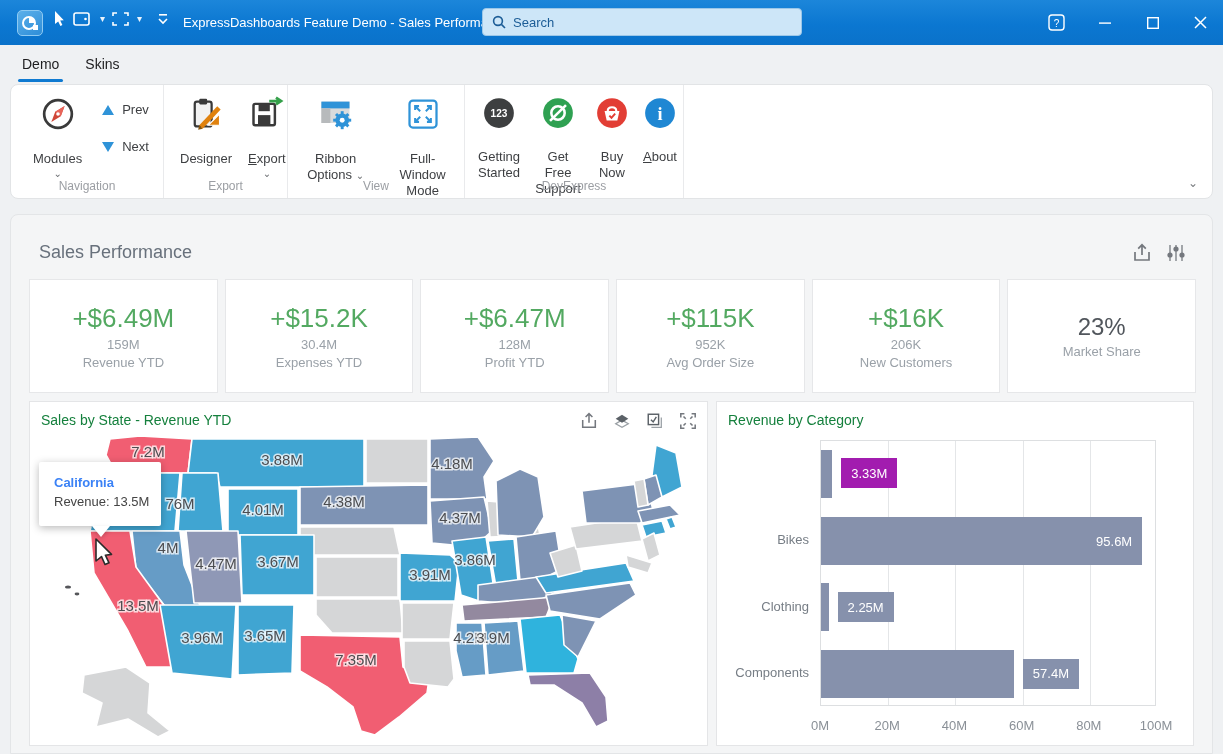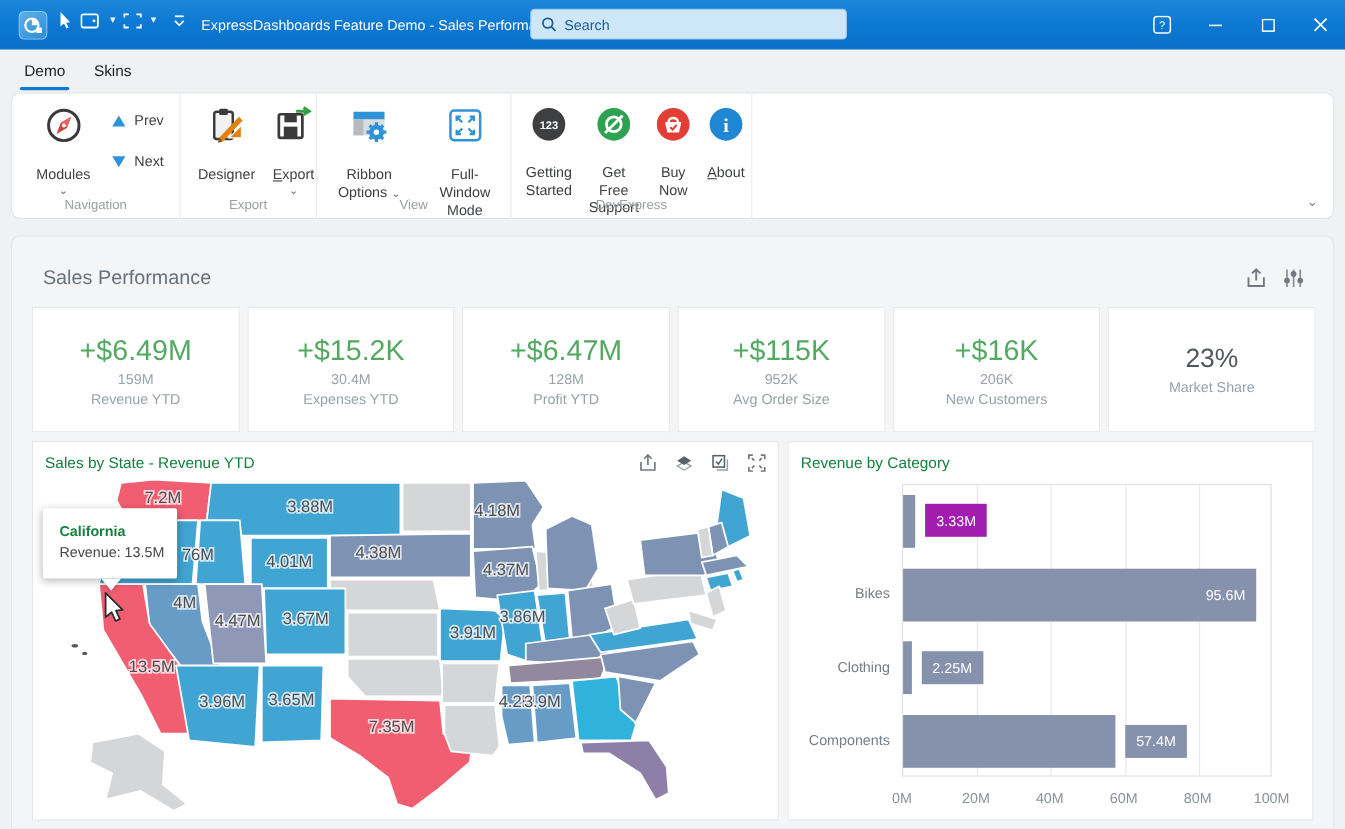--- a/index.html
+++ b/index.html
@@ -10,21 +10,21 @@
   
   .titlebar { position:absolute; left:0; top:0; width:1223px; height:45px;
     background:linear-gradient(180deg,#1c86da 0%,#0b77d1 55%,#0a72ca 100%);
     display:flex; align-items:center; color:#fff; }
   .appicon { position:absolute; left:17px; top:10px; width:26px; height:26px; border-radius:5px;
     background:linear-gradient(145deg,#5cb0ea,#2d8dd8); border:1px solid #8ecaf2;
     display:flex; align-items:center; justify-content:center; }
   .qat { position:absolute; left:52px; top:11px; display:flex; align-items:center; gap:7px; }
   .qat .chev { font-size:10px; color:#e8f2fb; line-height:1; }
   .win-title { position:absolute; left:183px; top:15px; font-size:13px; color:#ffffff; white-space:nowrap; }
-  .searchbox { position:absolute; left:482px; top:8px; width:288px; height:28px; background:#cde6f8;
+  .searchbox { position:absolute; left:482px; top:8px; width:320px; height:28px; background:#cde6f8;
     border:1px solid #9cc7e8; border-radius:4px; display:flex; align-items:center; padding:0 9px; gap:7px; }
   .searchbox input { border:none; outline:none; background:transparent; font-size:13px; color:#1c5d97;
     font-family:"Liberation Sans",sans-serif; width:220px; }
   .searchbox input::placeholder { color:#1c5d97; opacity:1; }
   .cap-btn { position:absolute; top:0; width:46px; height:45px; display:flex; align-items:center; justify-content:center; }
 
   
   .tabrow { position:absolute; left:0; top:45px; width:1223px; height:39px; display:flex; gap:26px; padding-left:22px; }
   .rtab { position:relative; font-size:14px; color:#1d1d1f; padding-top:11px; height:39px; }
   .rtab.active::after { content:""; position:absolute; left:-4px; right:-4px; bottom:2px; height:3px; background:#0f7ad1; border-radius:2px; }
@@ -63,21 +63,21 @@
 
   #map-panel { left:18px; top:186px; width:679px; height:345px; }
   #map-svg { position:absolute; left:2px; top:33px; }
   .map-label { font-size:15px; fill:#4c4d50; paint-order:stroke; stroke:#ffffff; stroke-width:3px; stroke-opacity:.75; text-anchor:middle; }
   .st { stroke:#fff; stroke-width:1.6; stroke-linejoin:round; }
   .red{fill:#f15e72}.teal{fill:#40a5d2}.teal2{fill:#2fb3dd}.slate{fill:#7e93b4}
   .blue{fill:#669cc6}.gray{fill:#d5d6d7}.purple{fill:#8d7fa7}.mauve{fill:#93899f}.lav{fill:#8f98b6}
 
   .tooltip { position:absolute; left:9px; top:60px; width:122px; height:64px; background:#fff; border-radius:2px;
     box-shadow:0 2px 8px rgba(0,0,0,.28); padding:13px 0 0 15px; z-index:5; }
-  .tooltip .t1 { font-size:13px; font-weight:bold; color:#15803d; margin-bottom:4px; }
+  .tooltip .t1 { font-size:13px; font-weight:bold; color:#3b82f6; margin-bottom:4px; }
   .tooltip .t2 { font-size:13px; color:#444; }
   .tooltip-arrow { position:absolute; left:62px; top:124px; width:0; height:0; z-index:5;
     border-left:9px solid transparent; border-right:9px solid transparent; border-top:11px solid #fff;
     filter:drop-shadow(0 2px 2px rgba(0,0,0,.18)); }
 
   #chart-panel { left:705px; top:186px; width:478px; height:345px; }
   .chart-area { position:absolute; left:0; top:38px; width:478px; height:300px; }
   .plot { position:absolute; left:103px; top:0; width:336px; height:266px; border:1px solid #dddfe1; background:#fff; }
   .gridline { position:absolute; top:0; bottom:0; width:1px; background:#e4e6e8; }
   .bar { position:absolute; left:0; height:48px; }

